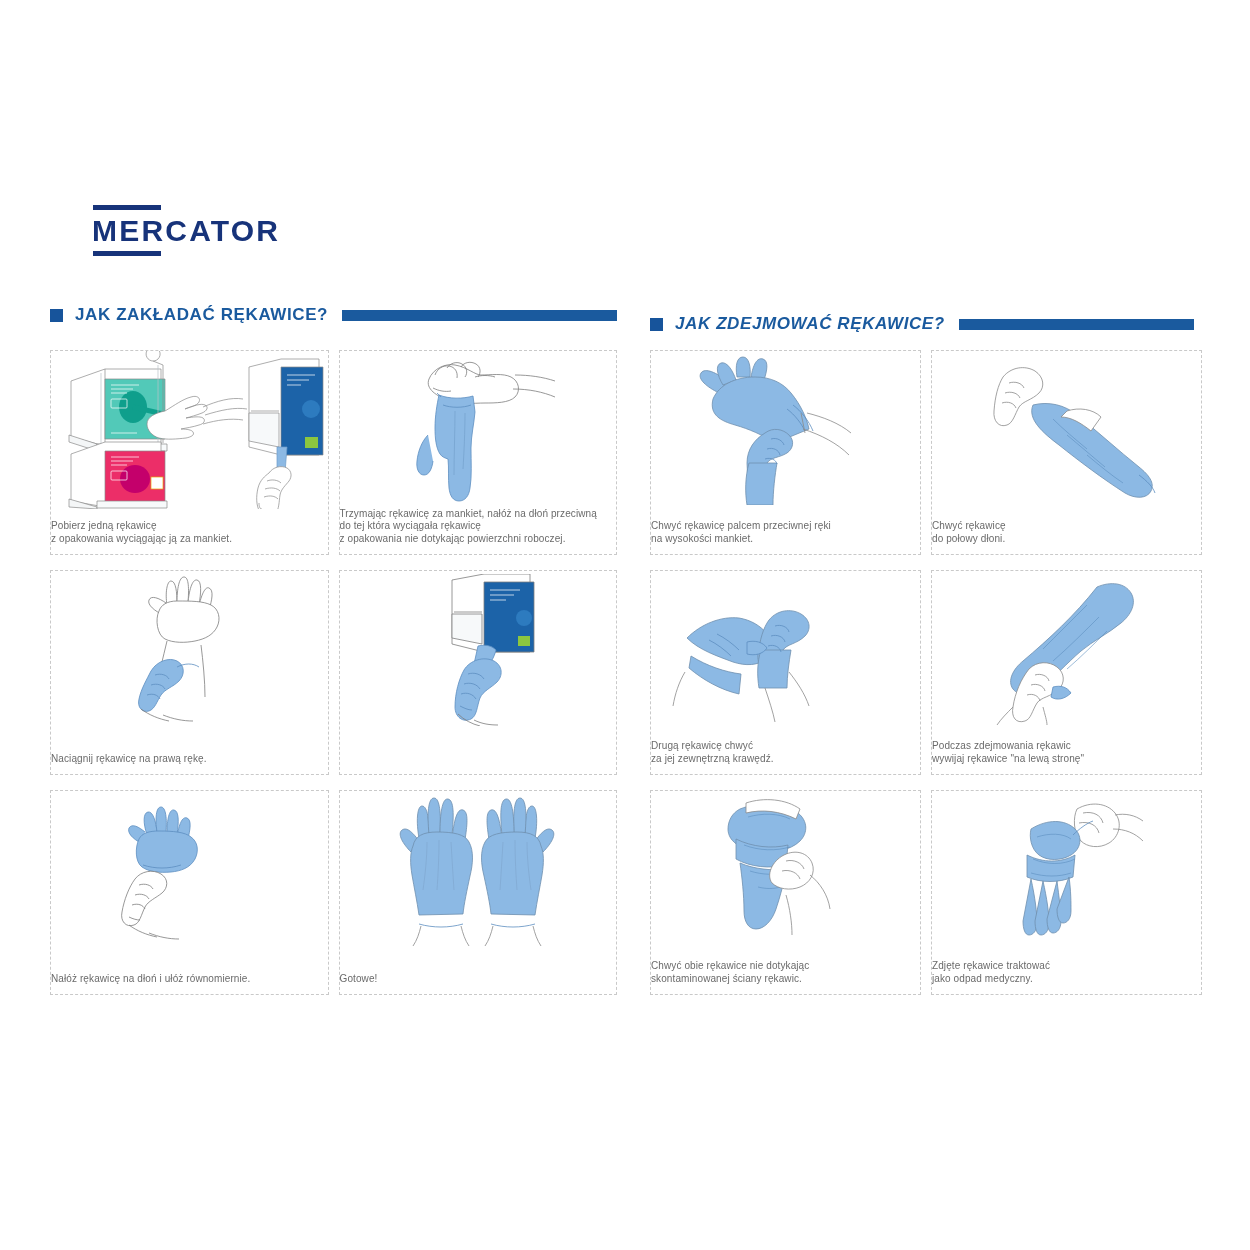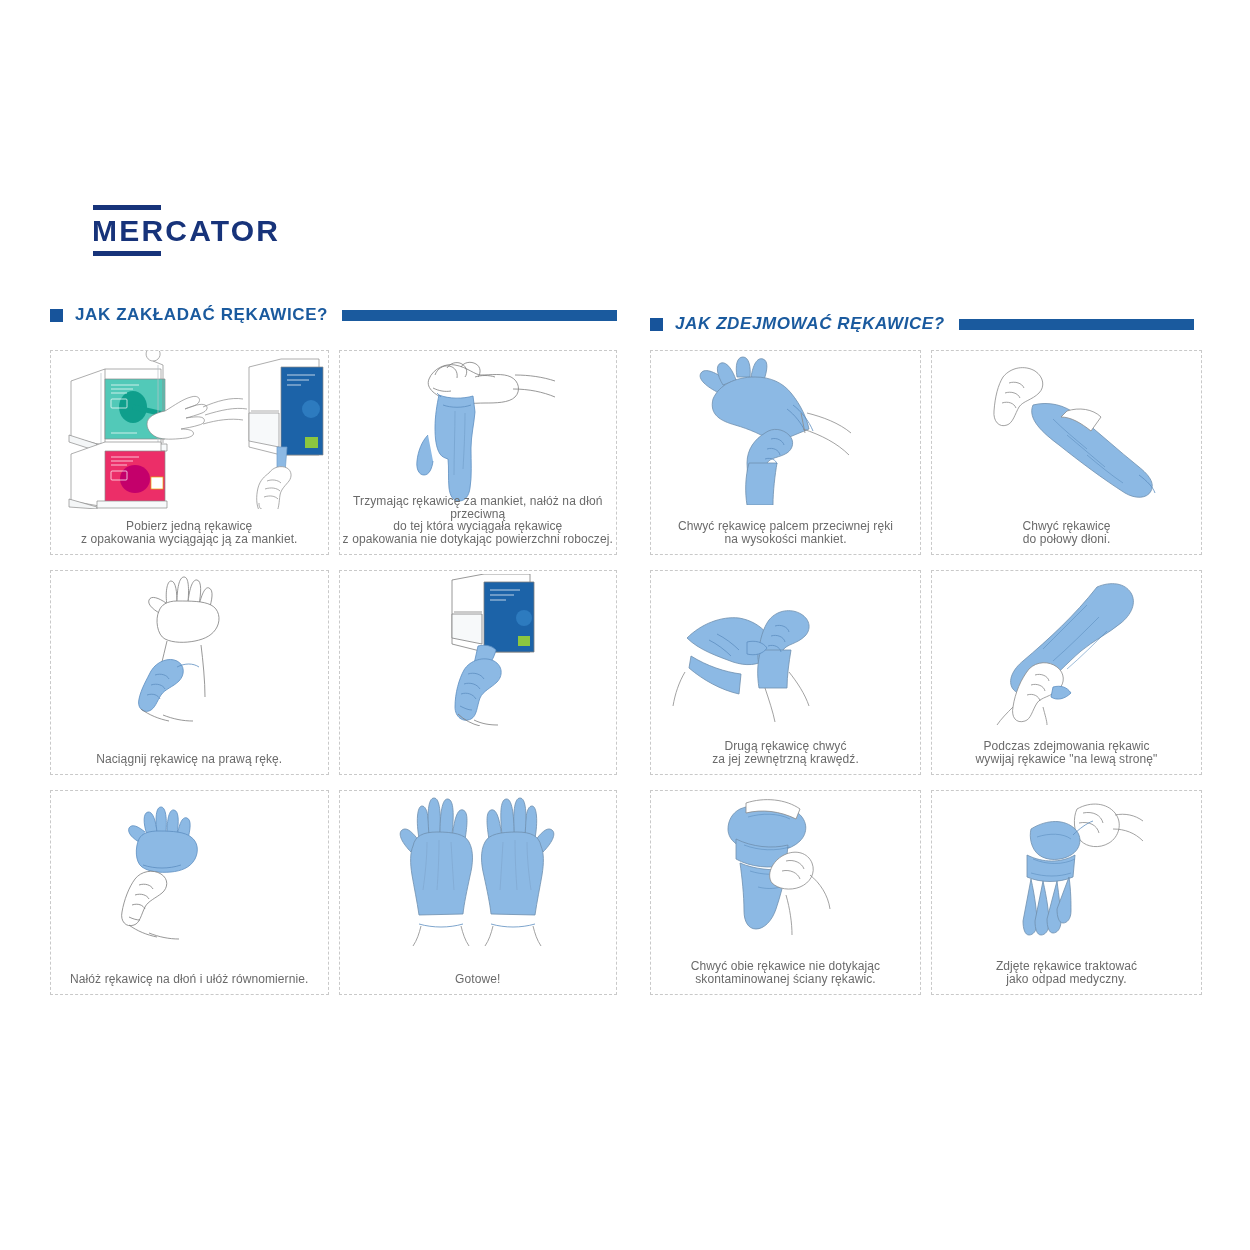--- a/index.html
+++ b/index.html
@@ -101,22 +101,21 @@
     bottom: 46px;
     display: flex;
     align-items: center;
     justify-content: center;
   }
   .panel .art svg { display: block; }
   .caption {
     position: relative;
     z-index: 2;
     width: 100%;
-    text-align: center;
-    font-size: 12px;
+    font-size: 10px;
     line-height: 12.5px;
     color: #6a6a6a;
     padding-bottom: 9px;
     letter-spacing: 0.1px;
   }
   .caption .ln { display: block; }
 </style>
 </head>
 <body>
 

